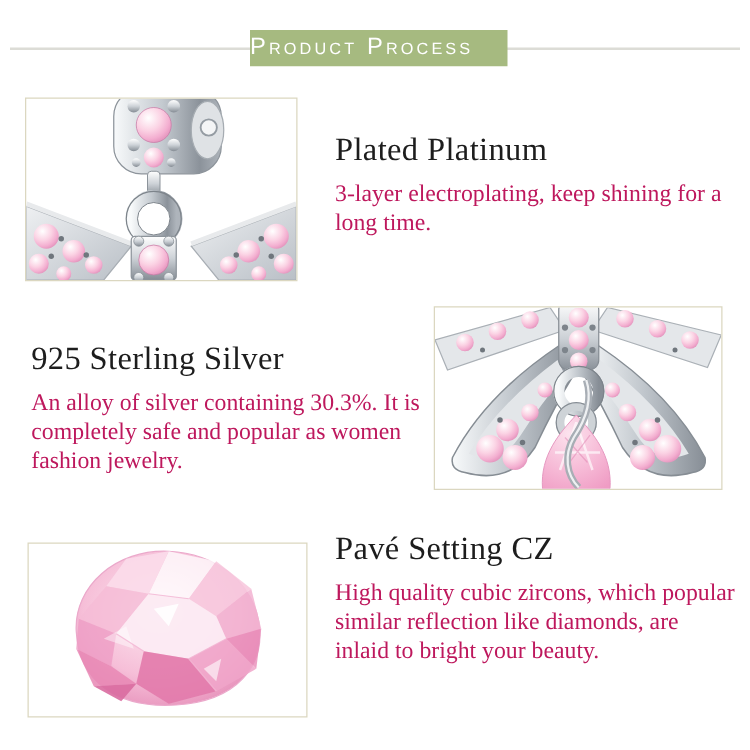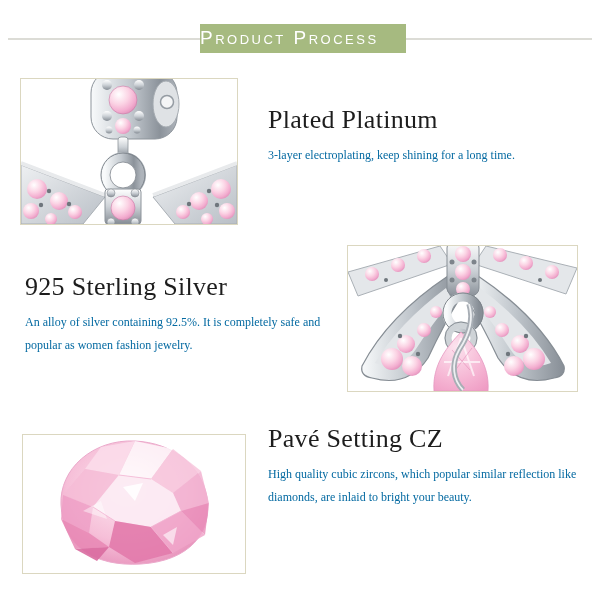--- a/index.html
+++ b/index.html
@@ -18,21 +18,21 @@
   #frame1{left:20px;top:78px;width:216px;height:145px;}
   #frame2{left:347px;top:245px;width:229px;height:145px;}
   #frame3{left:22px;top:434px;width:222px;height:138px;}
   
   .tblock{position:absolute;}
   #text1{left:268px;top:90px;width:315px;margin-top:15px;}
   #text2{left:25px;top:272px;width:318px;}
   #text3{left:268px;top:424px;width:322px;}
   .tblock h2{margin:0 0 9px 0;font-size:26px;font-weight:400;color:#1d1d1d;
              font-family:"Liberation Serif",serif;letter-spacing:0.3px;}
-  .tblock p{margin:0;font-size:12px;line-height:23px;color:#0369a1;
+  .tblock p{margin:0;font-size:19px;line-height:23px;color:#be185d;
             font-family:"Liberation Serif",serif;}
 </style>
 </head>
 <body>
 
 <div class="rule"></div>
 <div class="title-box">
   <span>Product Process</span>
 </div>
 
@@ -109,21 +109,21 @@
     <circle cx="114" cy="143" r="4" fill="url(#s1v)" stroke="#868d94" stroke-width="0.6"></circle>
   </svg>
 </div>
 <div class="tblock" id="text1">
   <h2>Plated Platinum</h2>
   <p>3-layer electroplating, keep shining for a long time.</p>
 </div>
 
 <div class="tblock" id="text2">
   <h2>925 Sterling Silver</h2>
-  <p>An alloy of silver containing 92.5%. It is completely safe and popular as women fashion jewelry.</p>
+  <p>An alloy of silver containing 30.3%. It is completely safe and popular as women fashion jewelry.</p>
 </div>
 <div class="frame" id="frame2">
   <svg width="229" height="145" viewBox="0 0 229 145" xmlns="http://www.w3.org/2000/svg">
     <defs>
       <linearGradient id="s2h" x1="0" y1="0" x2="1" y2="0">
         <stop offset="0" stop-color="#f8fafb"></stop>
           <stop offset="0.5" stop-color="#c0c6cc"></stop>
         <stop offset="1" stop-color="#878e96"></stop>
       </linearGradient>
       <linearGradient id="s2v" x1="0" y1="0" x2="0" y2="1">

